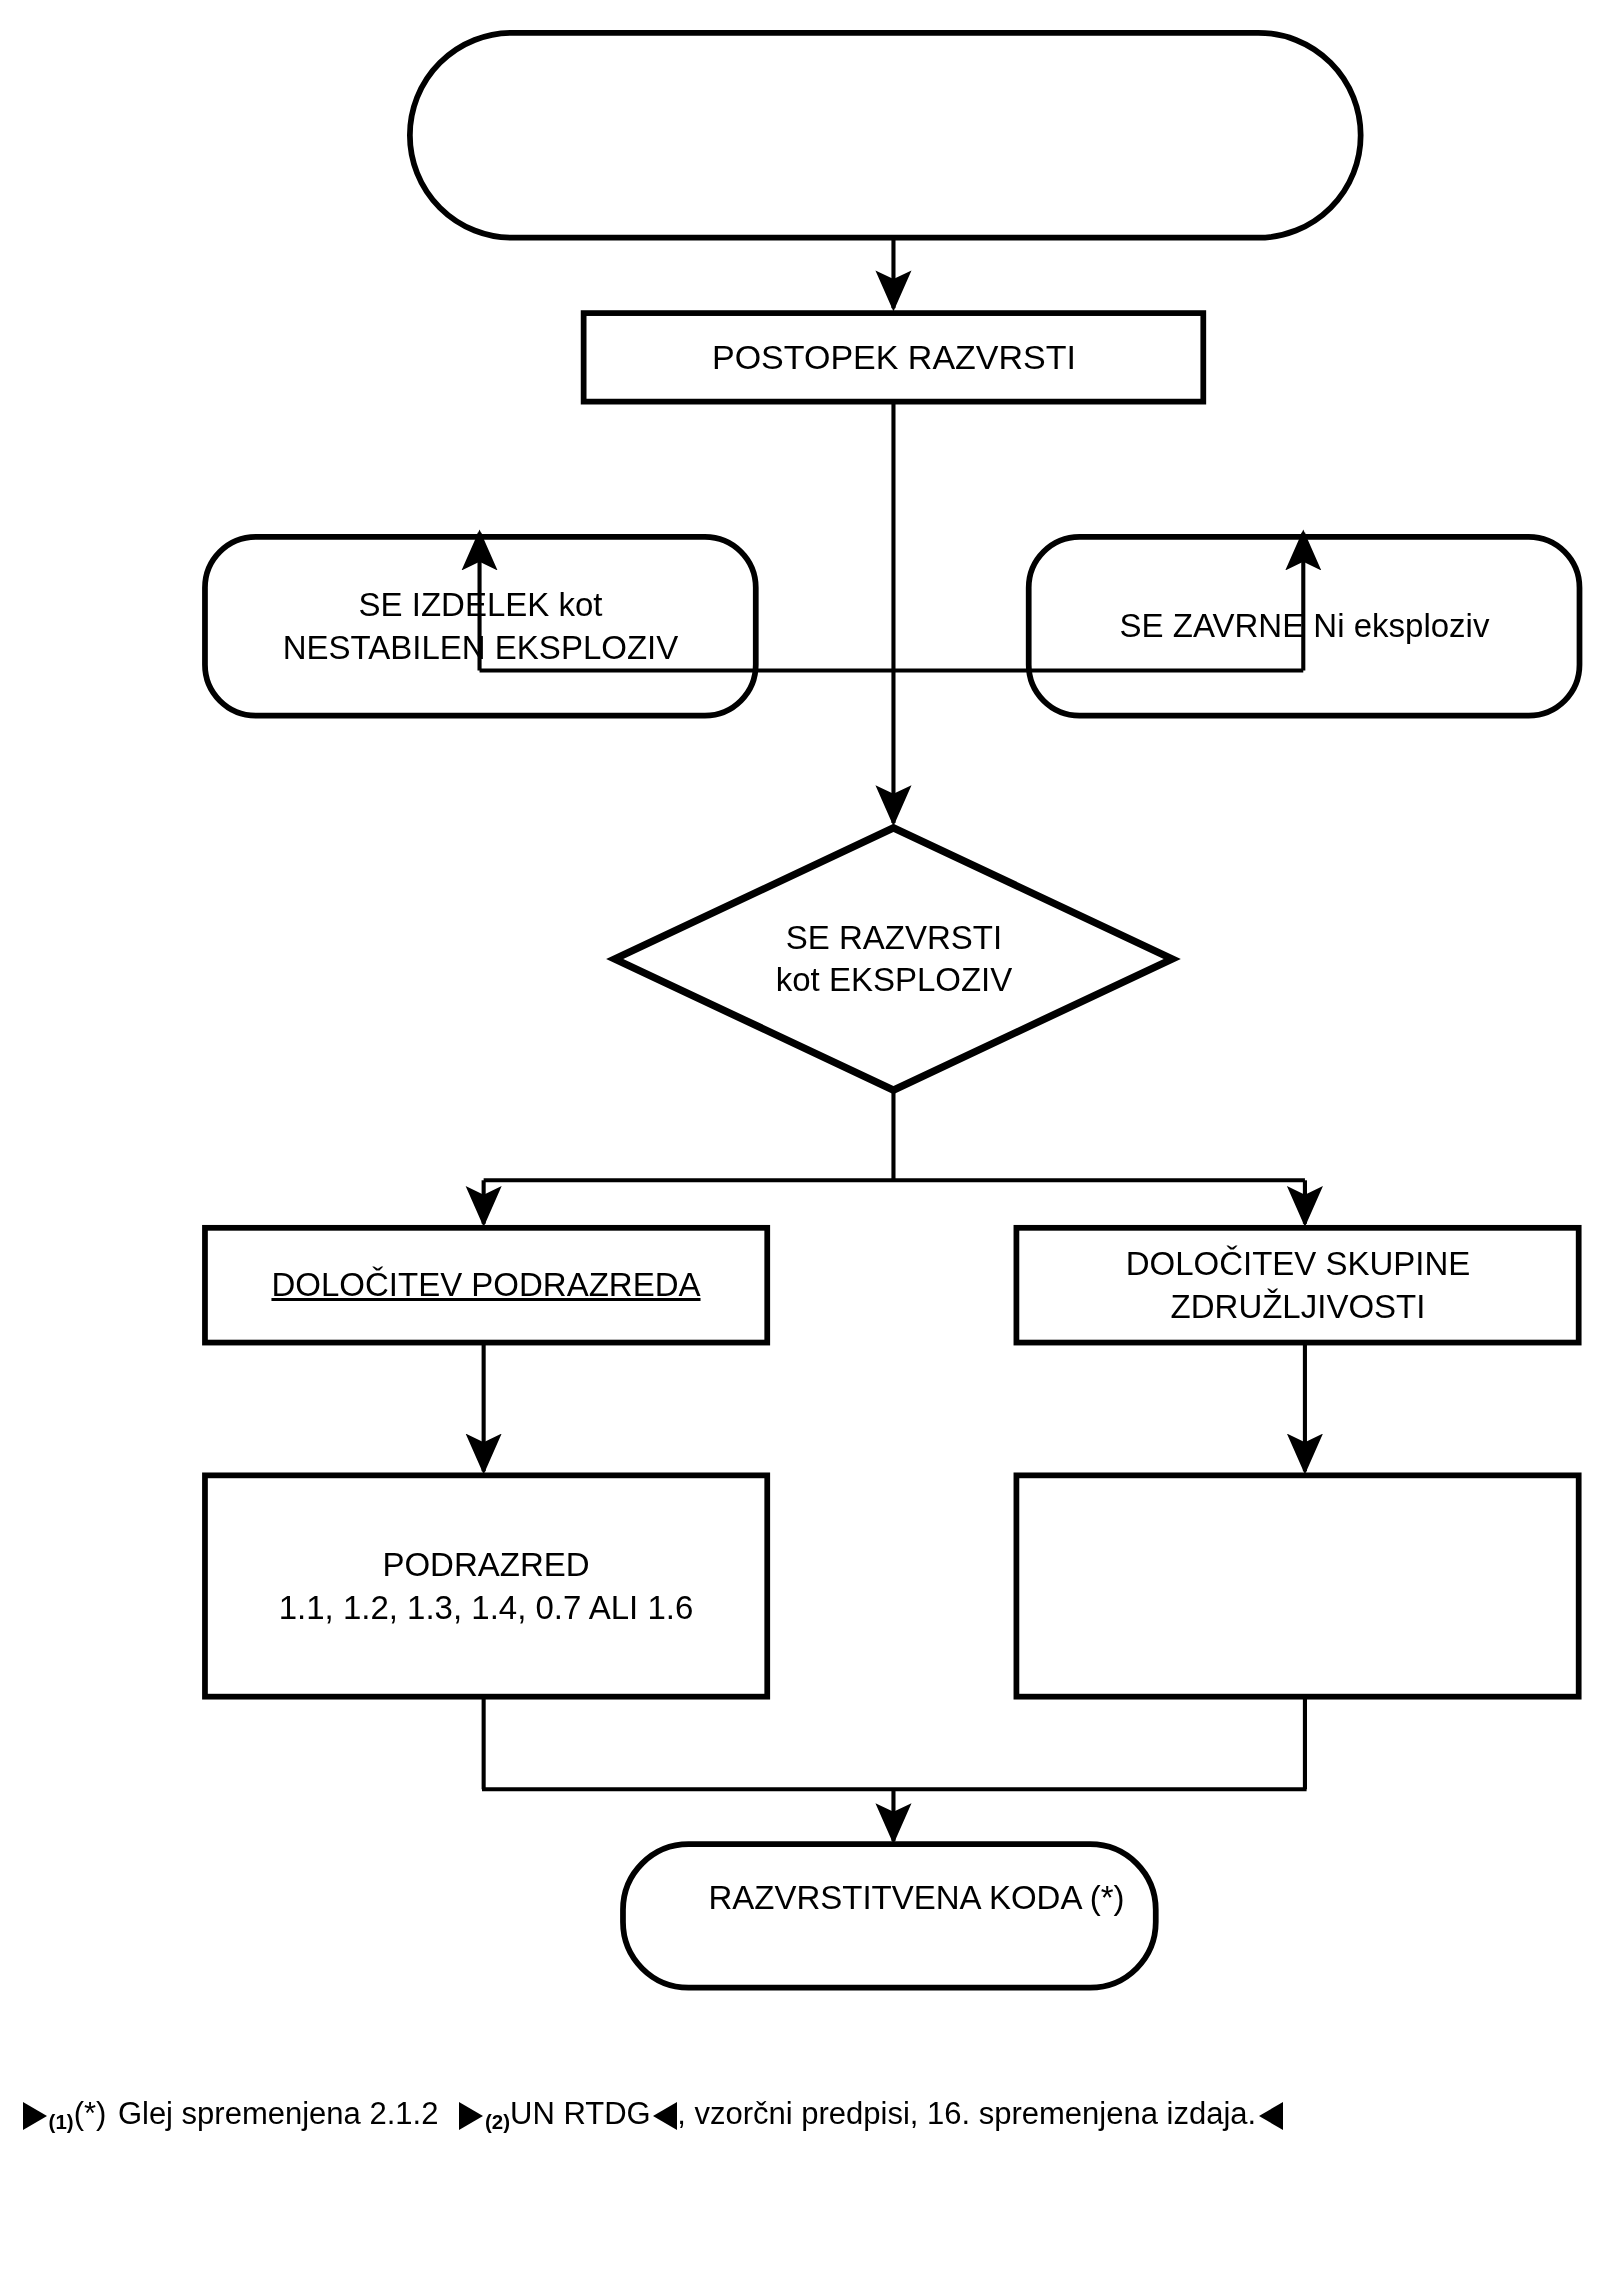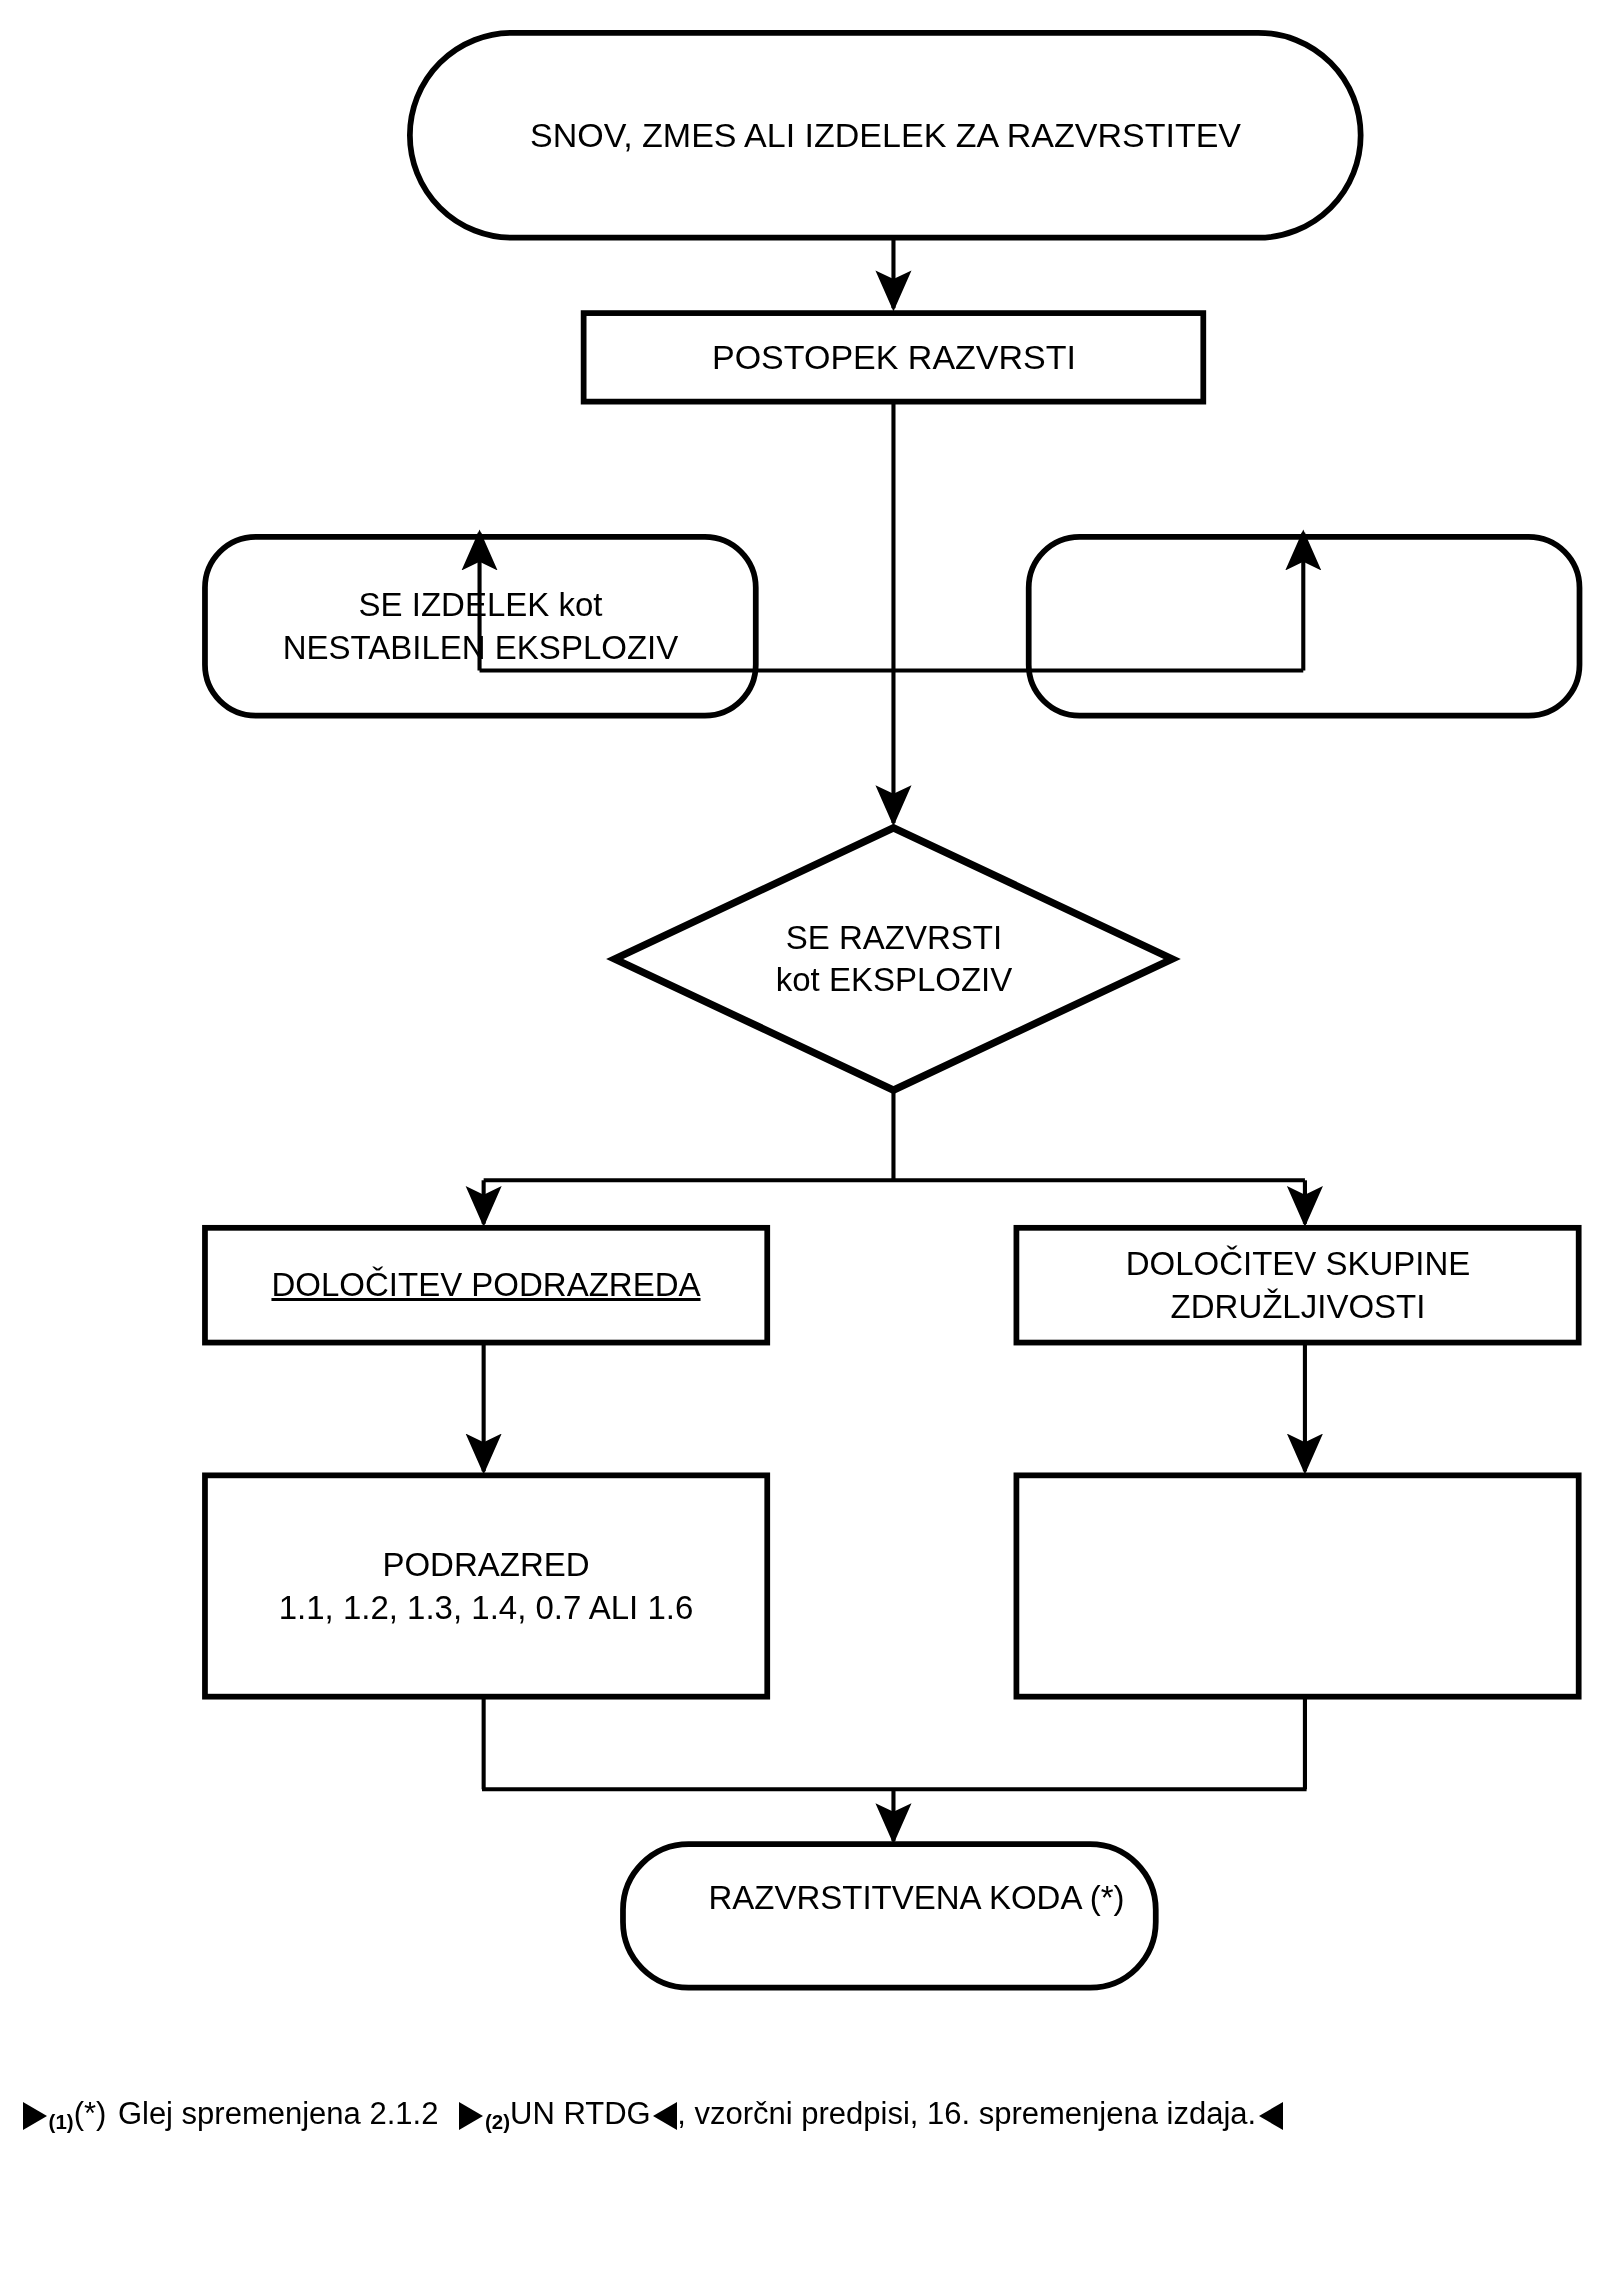--- a/index.html
+++ b/index.html
@@ -141,27 +141,27 @@
     <line x1="590" y1="1638" x2="590" y2="1795" stroke="#000000" stroke-width="5" marker-end="url(#arrowhead)"></line>
 
     <line x1="1592" y1="1638" x2="1592" y2="1795" stroke="#000000" stroke-width="5" marker-end="url(#arrowhead)"></line>
 
     <line x1="590" y1="2070" x2="590" y2="2183" stroke="#000000" stroke-width="5"></line>
     <line x1="1592" y1="2070" x2="1592" y2="2183" stroke="#000000" stroke-width="5"></line>
     <line x1="588" y1="2183" x2="1594" y2="2183" stroke="#000000" stroke-width="5"></line>
     <line x1="1090" y1="2183" x2="1090" y2="2246" stroke="#000000" stroke-width="5" marker-end="url(#arrowhead)"></line>
   </svg>
 
-  <div class="node-label lbl-lg" id="lbl-start">SNOV, ZMES ALI IZDELEK ZA RAZVRSTITEV</div>
 
   <div class="node-label lbl-lg" id="lbl-procedure">POSTOPEK RAZVRSTI</div>
 
   <div class="node-label lbl-md" id="lbl-unstable">SE IZDELEK kot
 NESTABILEN EKSPLOZIV</div>
 
+  <div class="node-label lbl-md" id="lbl-rejected">SE ZAVRNE Ni eksploziv</div>
 
   <div class="node-label lbl-md" id="lbl-diamond">SE RAZVRSTI
 kot EKSPLOZIV</div>
 
   <div class="node-label lbl-md" id="lbl-subclass-d">DOLOČITEV PODRAZREDA</div>
 
   <div class="node-label lbl-md" id="lbl-compat-d">DOLOČITEV SKUPINE
 ZDRUŽLJIVOSTI</div>
 
   <div class="node-label lbl-md" id="lbl-subclass">PODRAZRED

